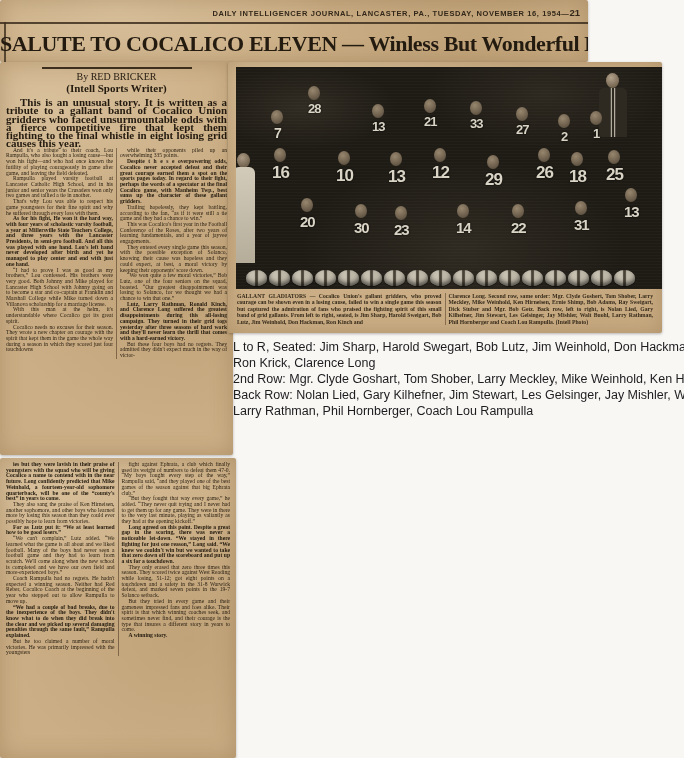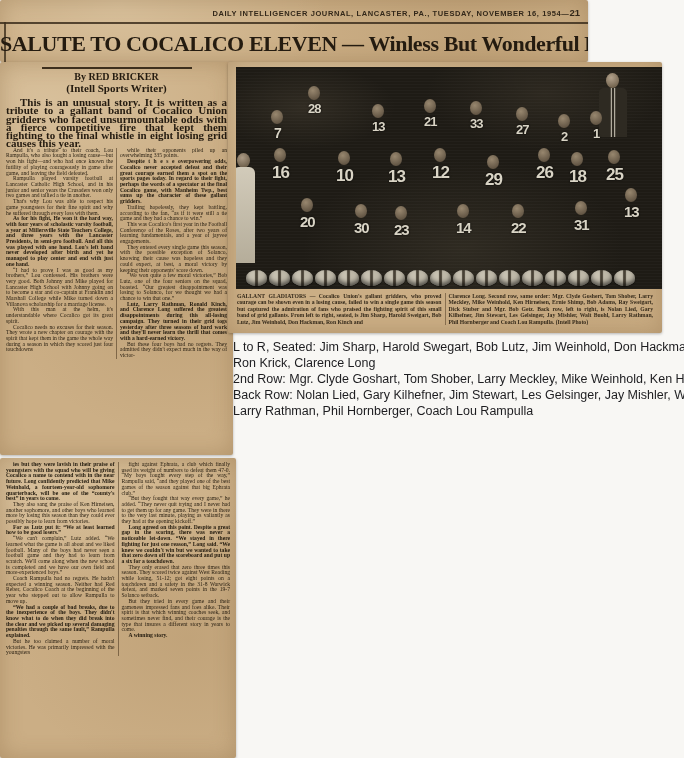--- a/index.html
+++ b/index.html
@@ -38,21 +38,21 @@
     position:absolute;left:0;top:28px;width:684px;height:32px;
     text-align:center;
     font-weight:bold;font-size:22px;letter-spacing:-0.4px;
     white-space:nowrap;overflow:hidden;
     color:#241b10;
     line-height:32px;
   }
   
   .upper-left{left:0;top:62px;width:233px;height:393px;}
   .byline-box{margin:5px auto 0;width:150px;text-align:center;border-top:2px solid #3d2f1d;padding-top:2px;}
-  .byline{font-weight:bold;font-size:10px;color:#241b10;}
+  .byline{font-weight:normal;font-size:10px;color:#241b10;}
   .byline-sub{font-weight:bold;font-size:11px;color:#241b10;}
   .lead{
     margin:4px 6px 0;
     font-weight:bold;font-size:11px;line-height:8.3px;
     text-align:justify;text-indent:14px;color:#241b10;
   }
   .cols{display:flex;margin:0 3px;}
   .col{width:50%;padding:0 3px;overflow:hidden;}
   .col + .col{border-left:1px solid rgba(70,50,25,.55);}
   .col p{

